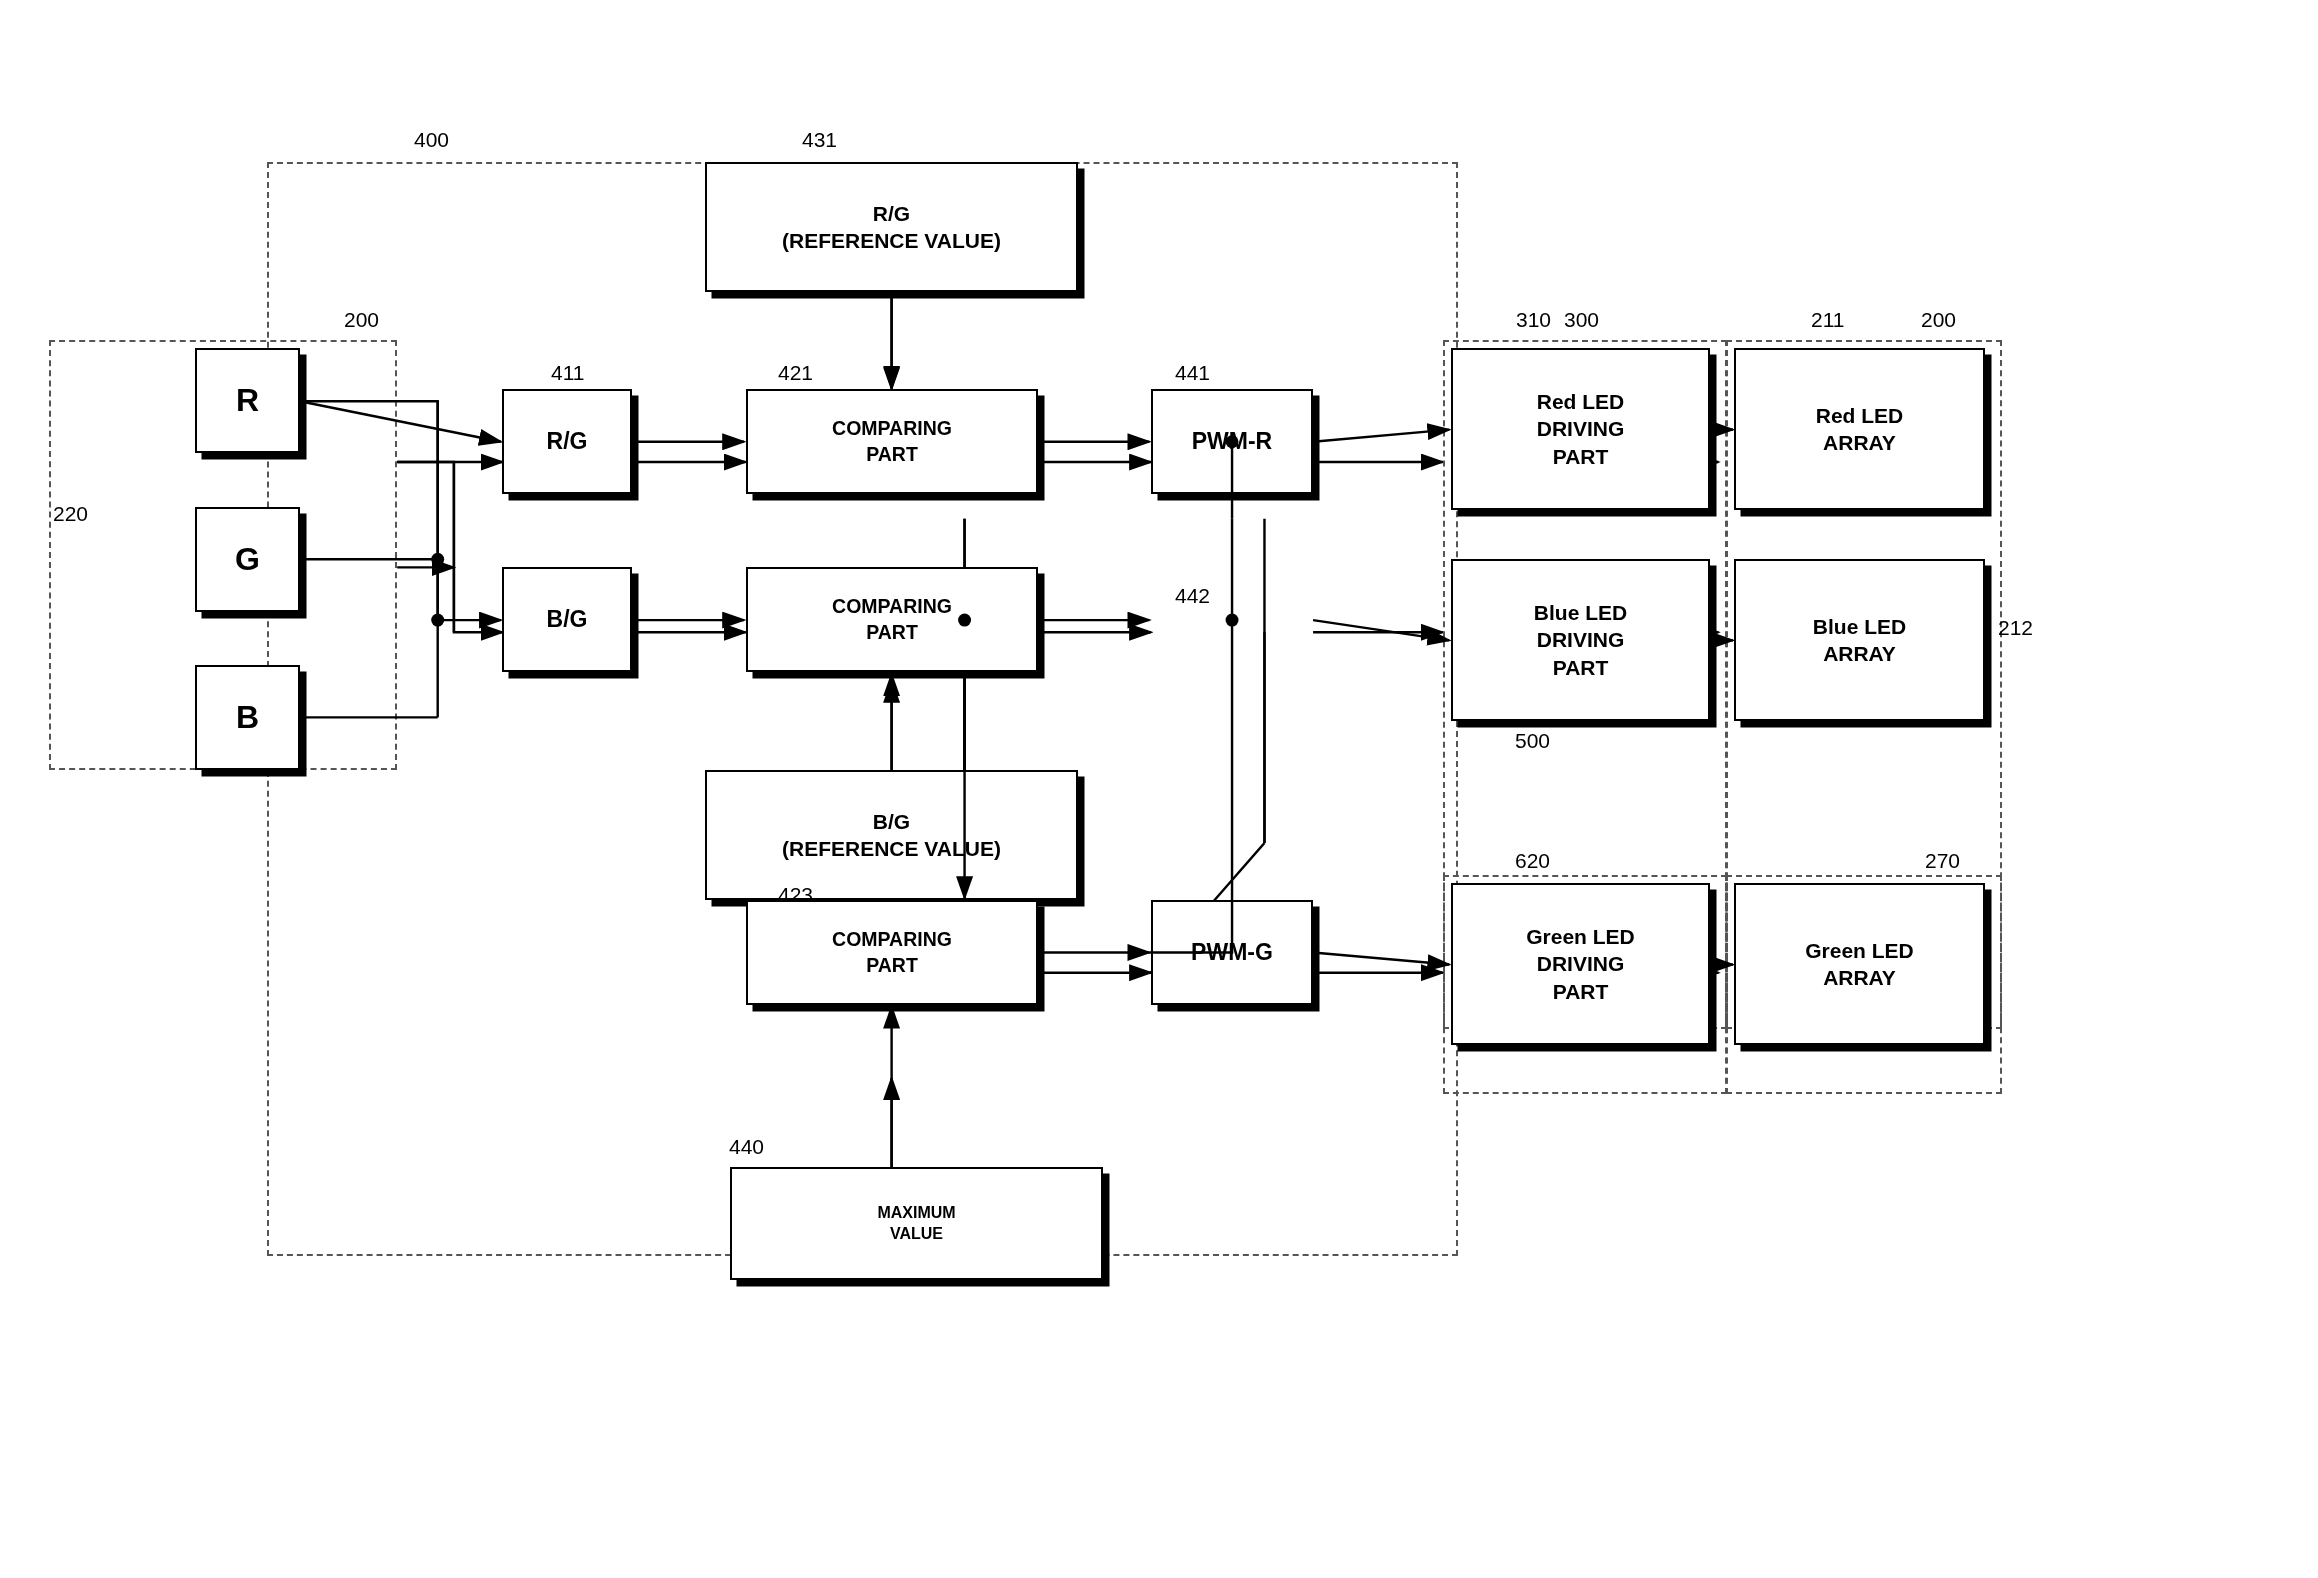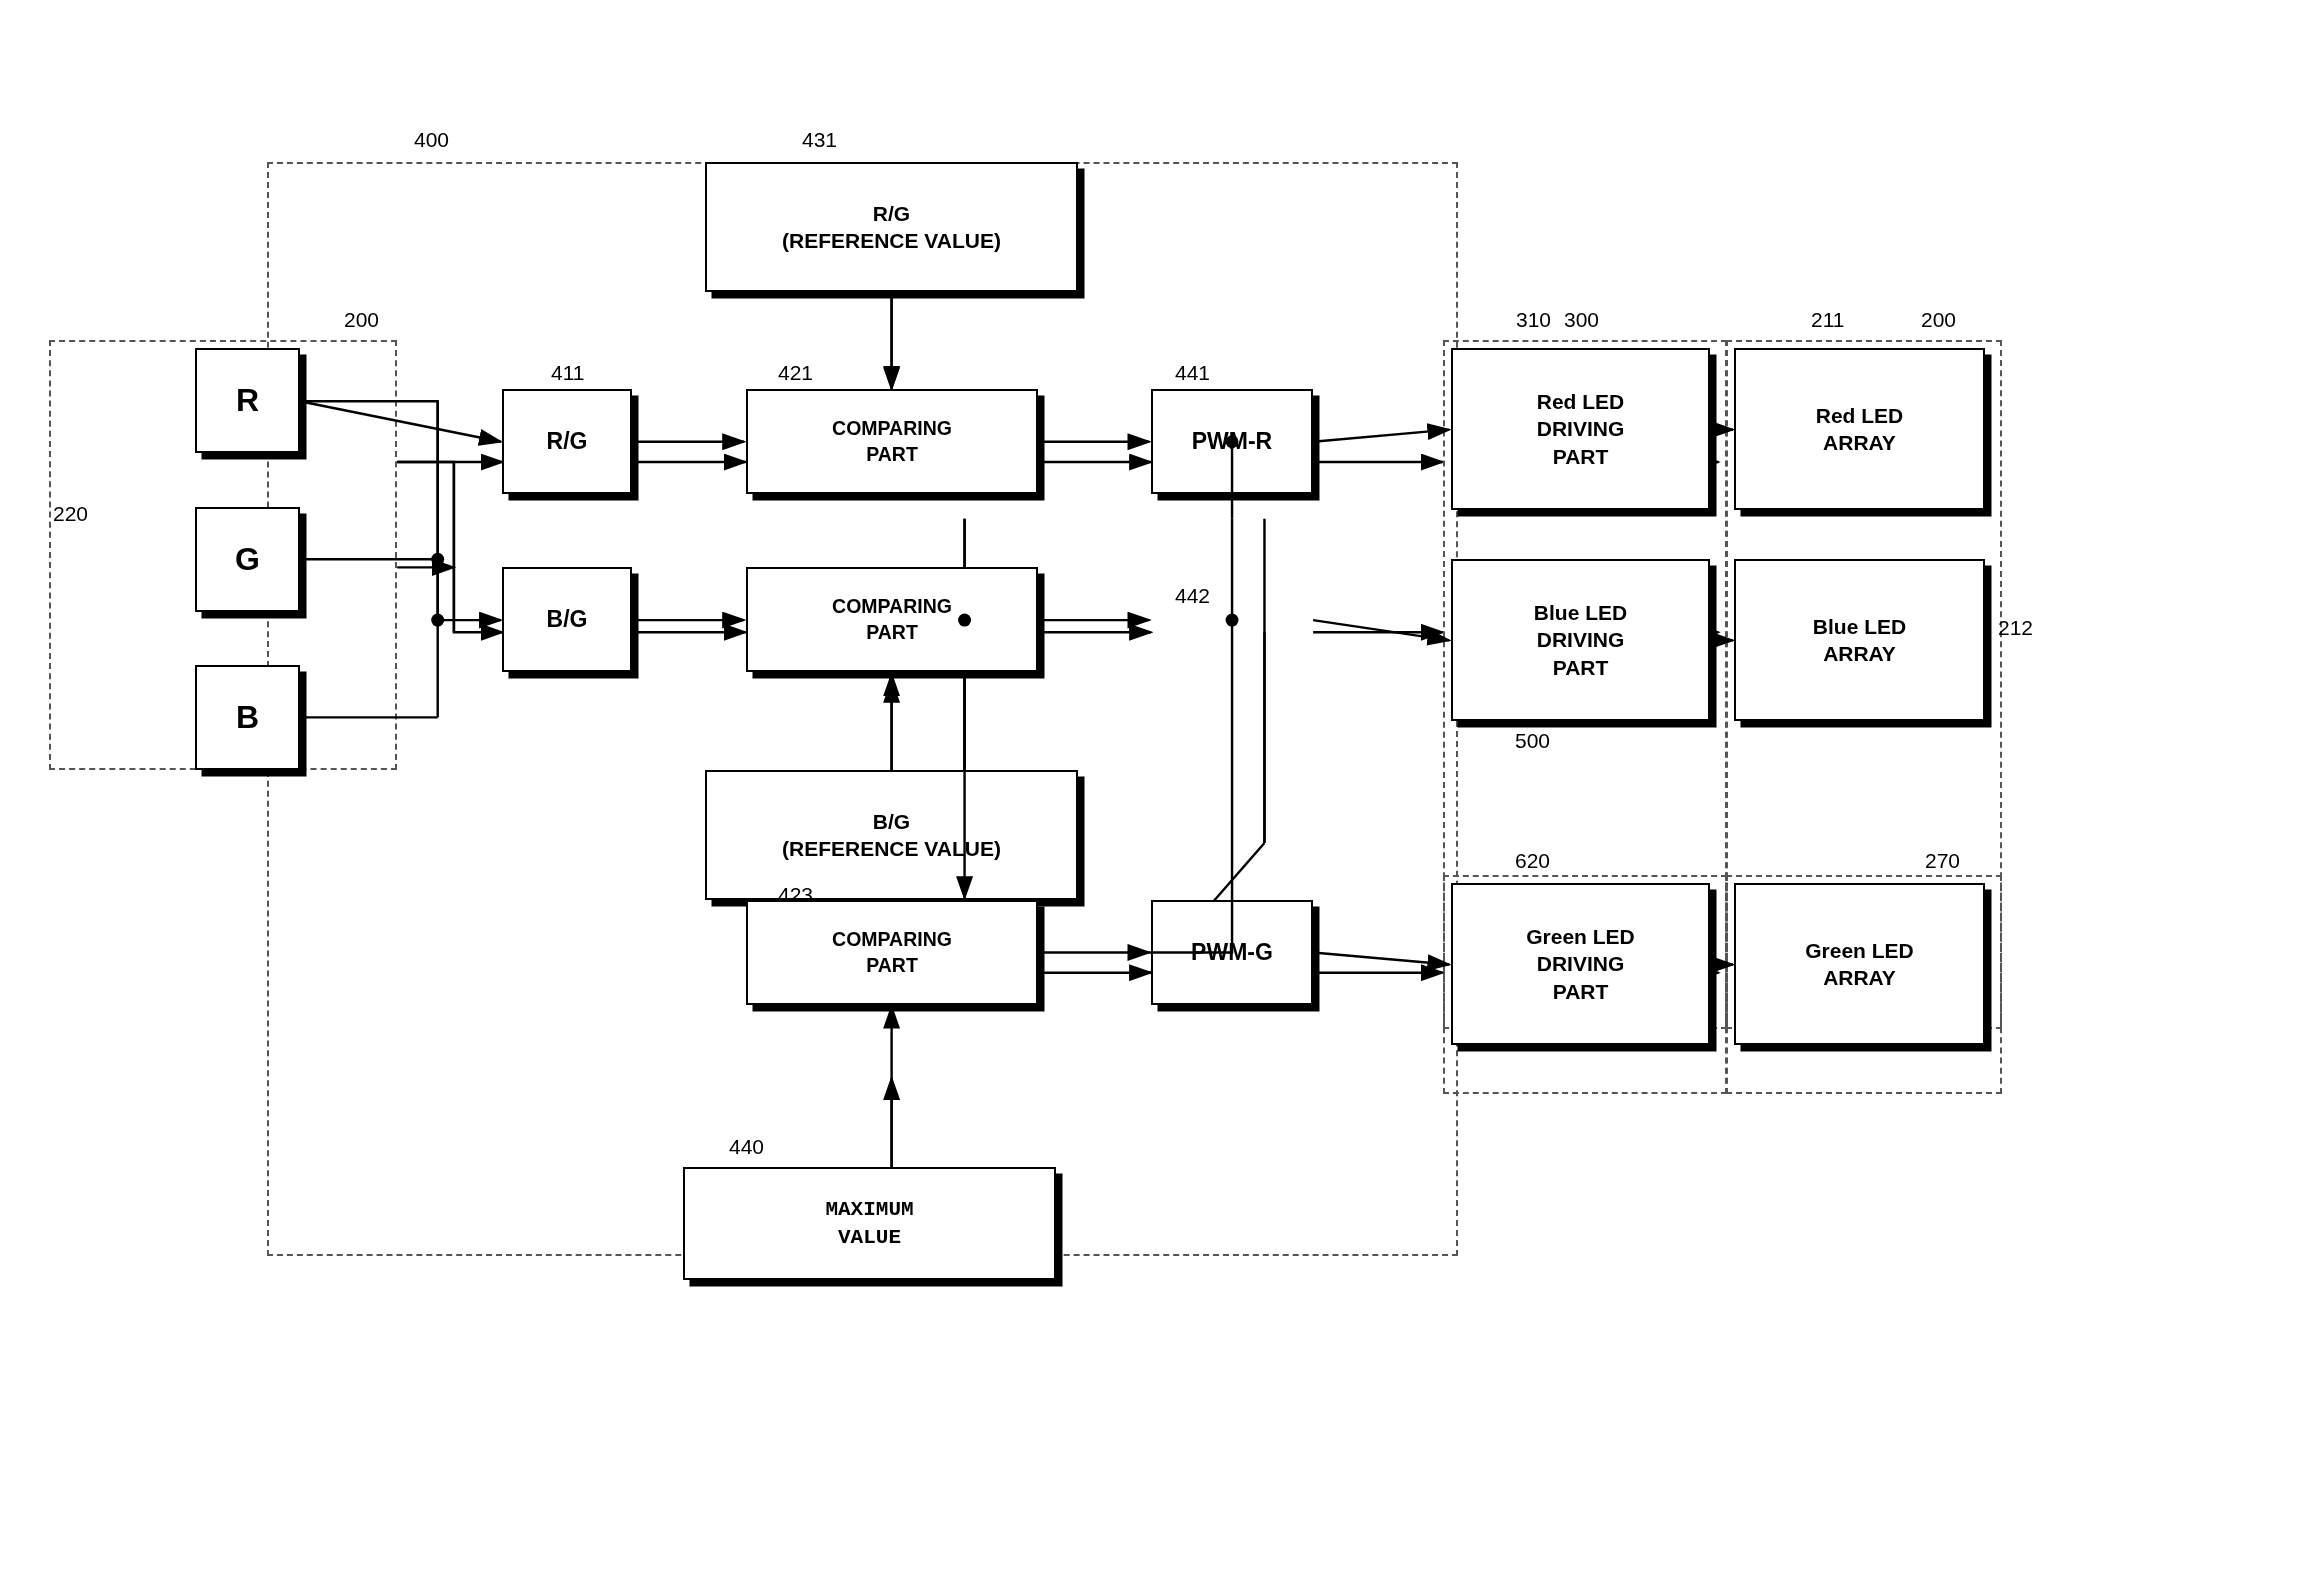--- a/index.html
+++ b/index.html
@@ -184,21 +184,21 @@
   </div>
 
   <div class="label" style="left:1175px; top:952px;">443</div>
 
   <div class="box box-shadow" style="left:1151px; top:900px; width:162px; height:105px;">
     <span>PWM-G</span>
   </div>
 
   <div class="label" style="left:729px; top:1135px;">440</div>
 
-  <div class="box box-shadow" style="left:683px; top:1167px; width:373px; height:113px; font-size:21px;font-family:Liberation Mono, monospace;">
+  <div class="box box-shadow" style="left:730px; top:1167px; width:373px; height:113px; font-size:16px;">
     <span style="white-space:pre-line;">MAXIMUM
 VALUE</span>
   </div>
 
   <div class="dashed-box" style="left:1443px; top:340px; width:284px; height:689px;"></div>
 
   <div class="label" style="left:1564px; top:308px;">300</div>
 
   <div class="label" style="left:1516px; top:308px;">310</div>
 

